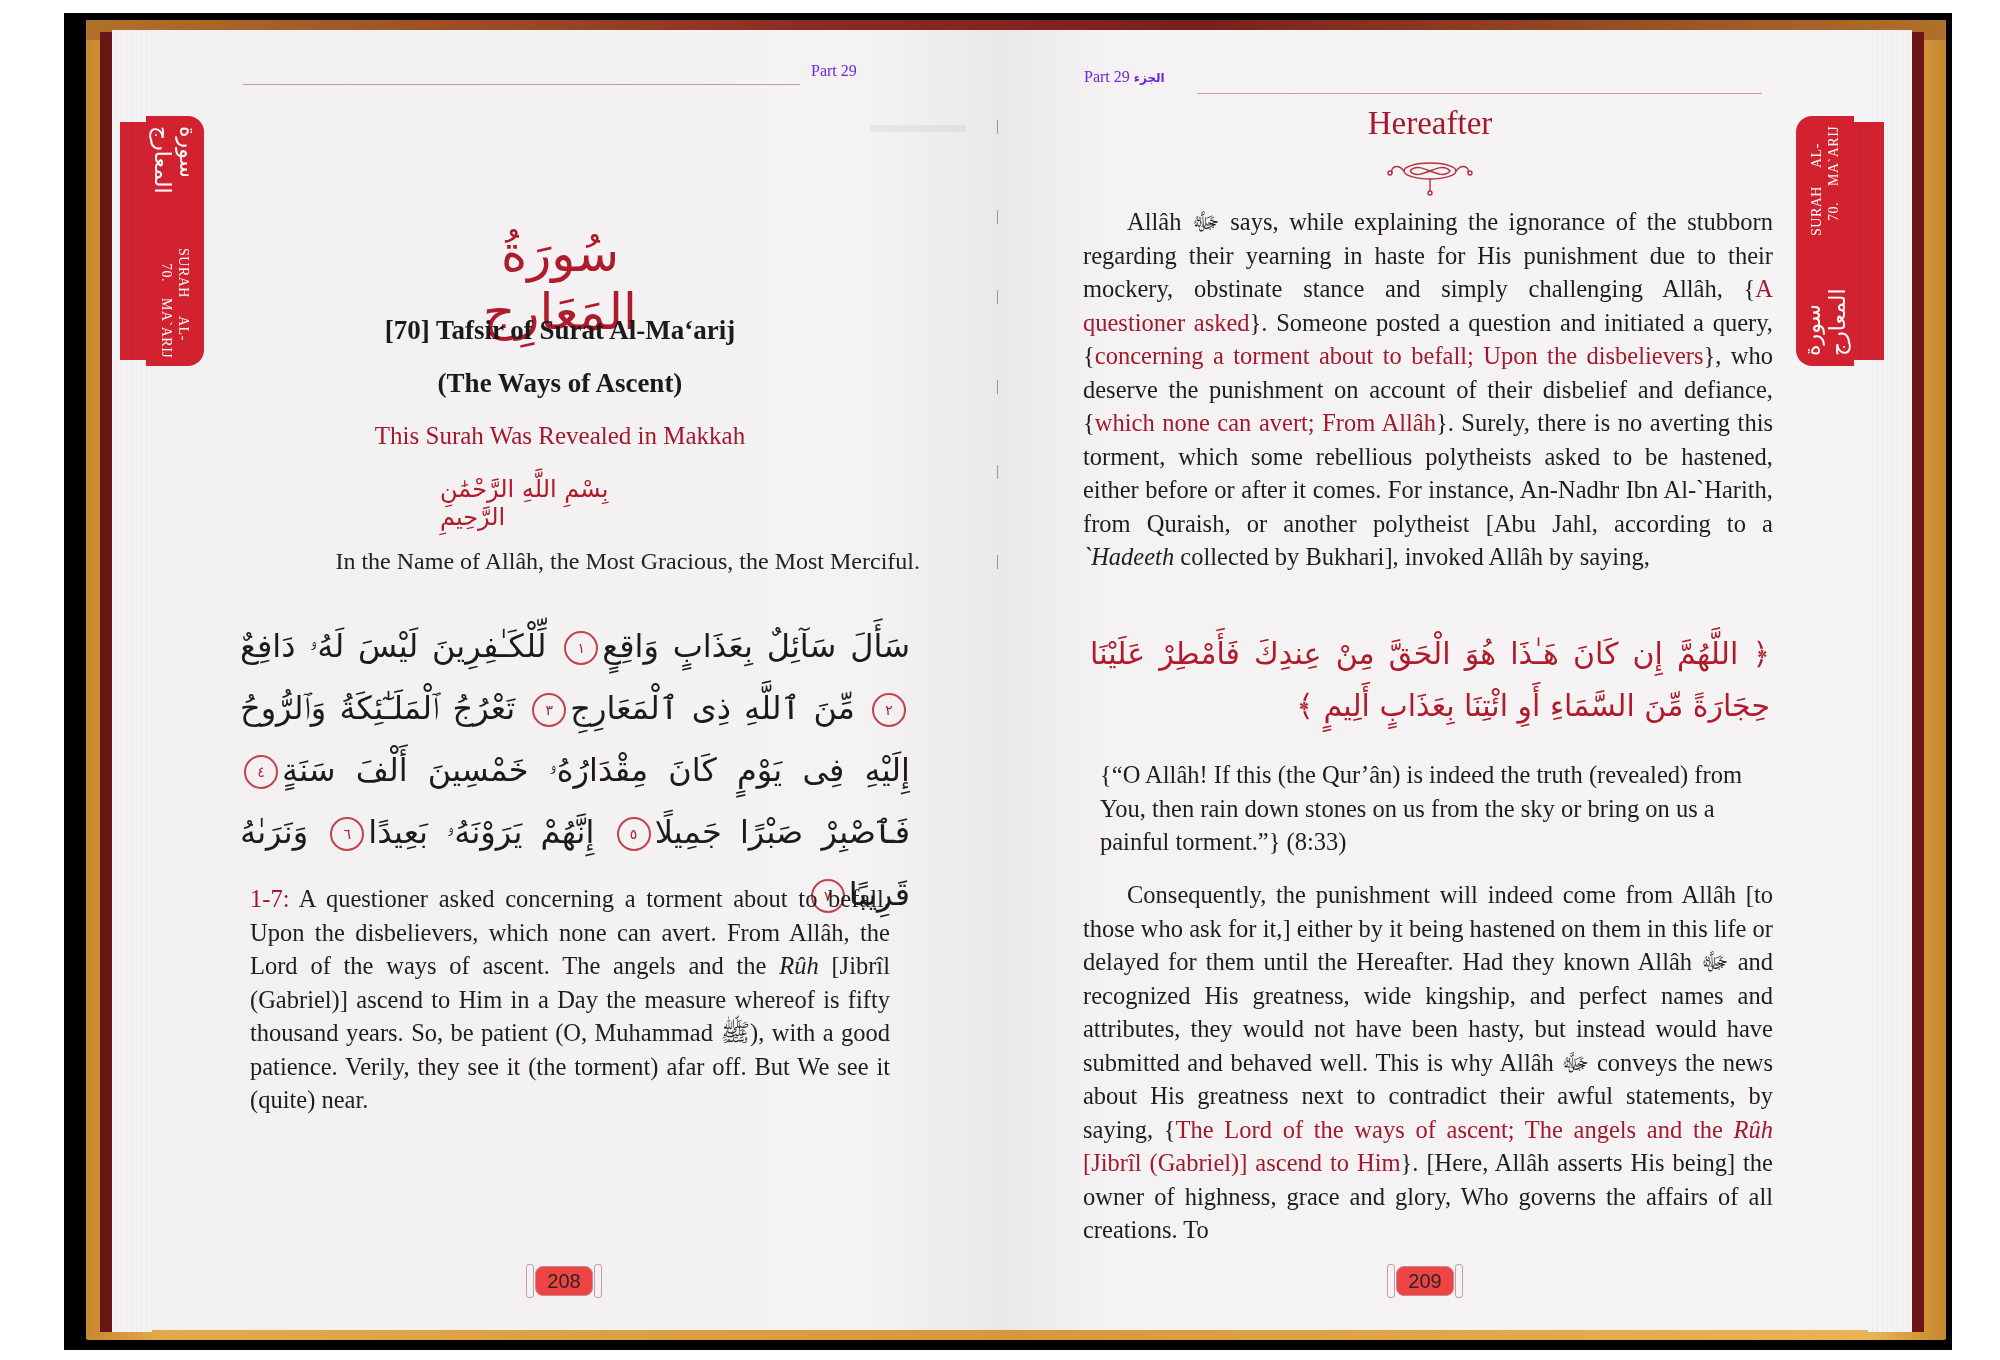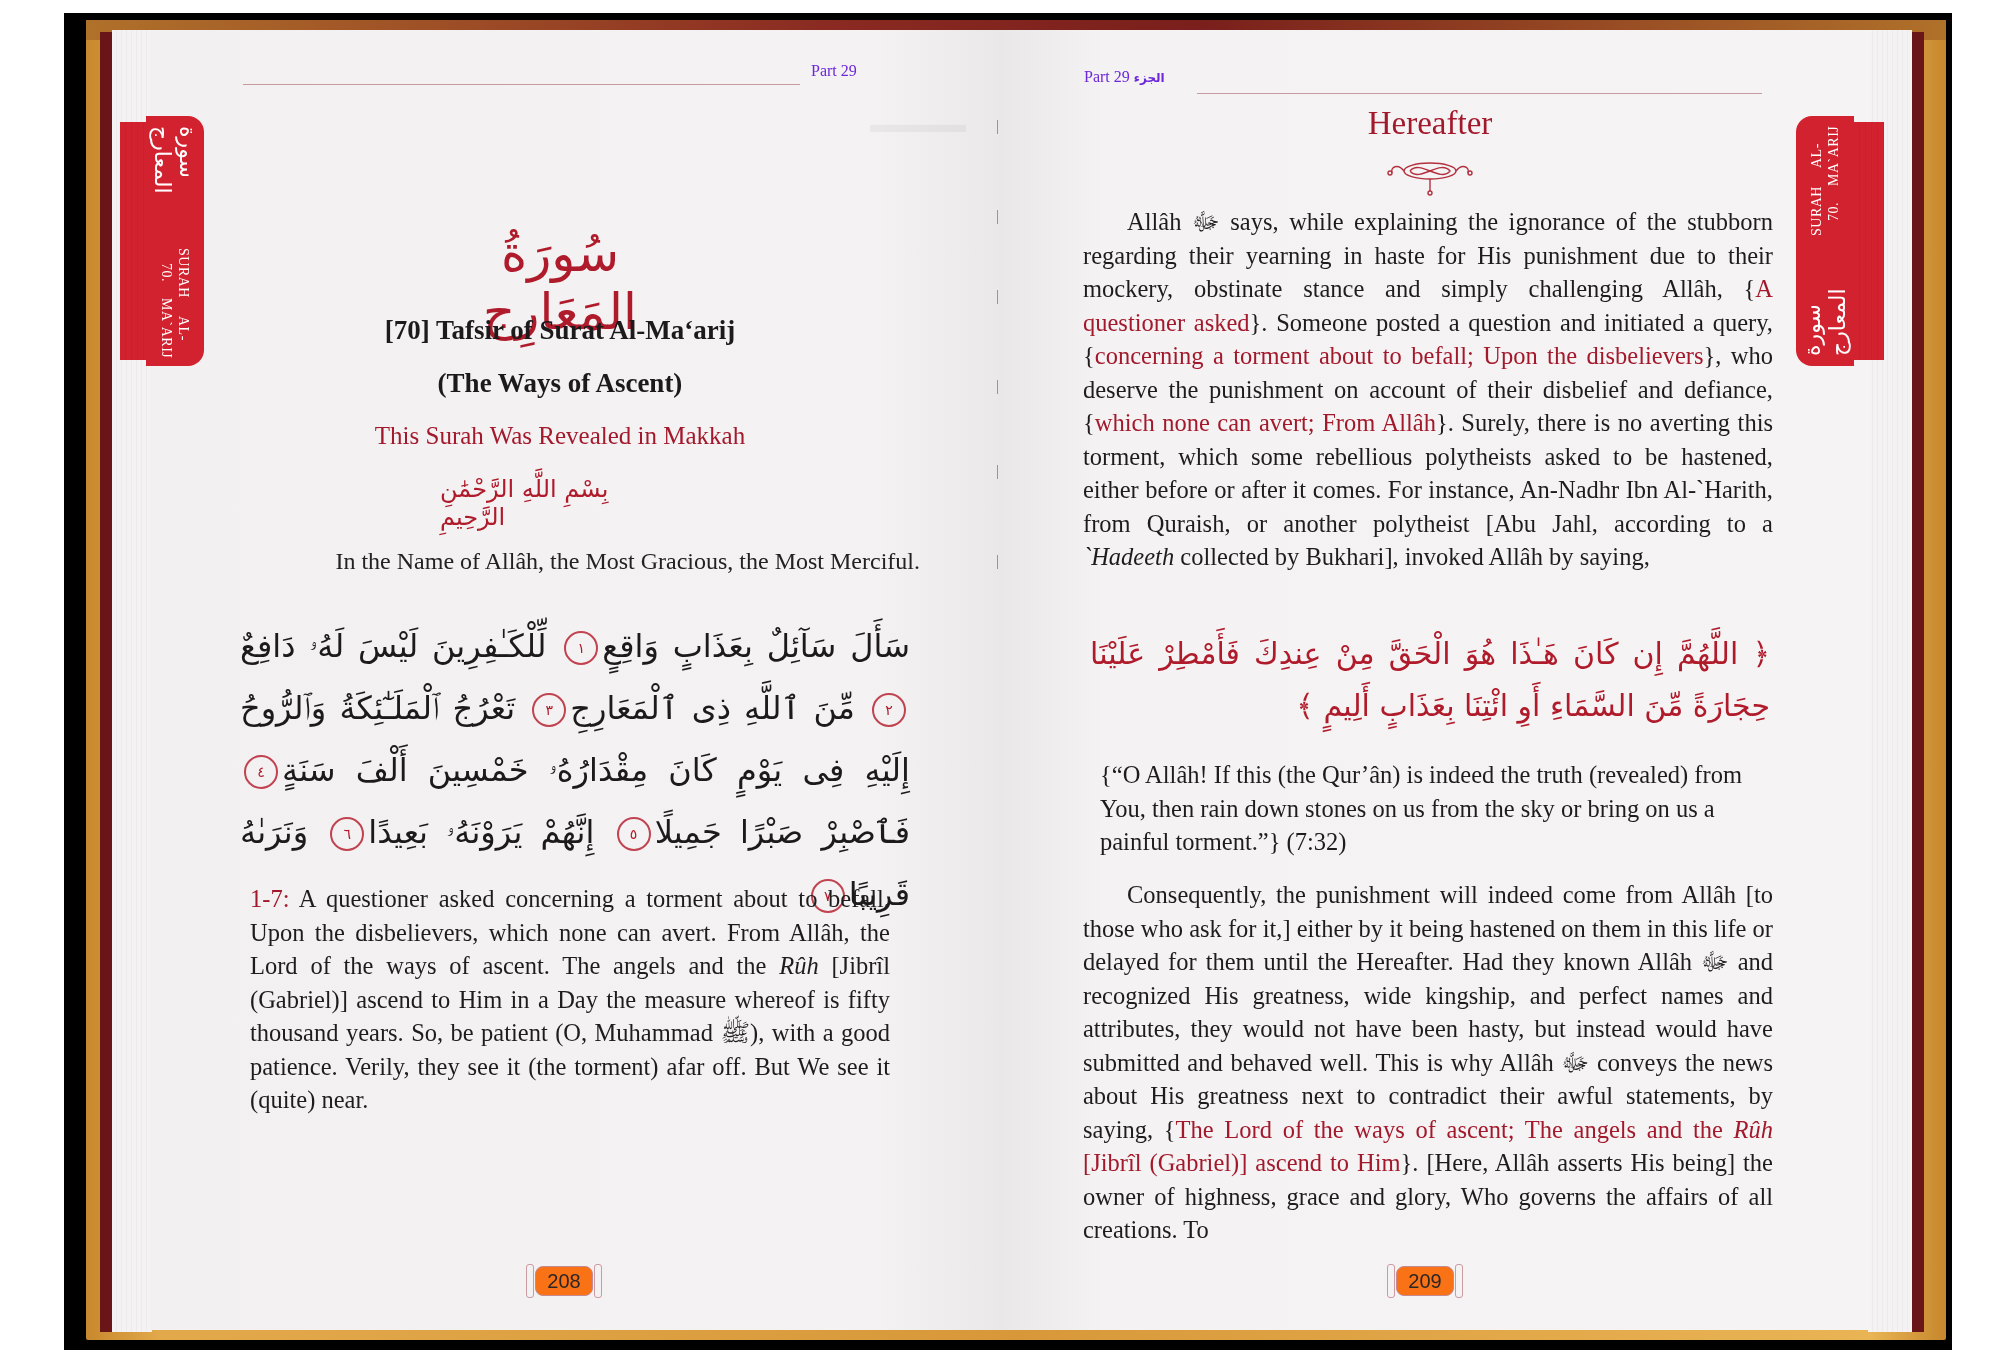--- a/index.html
+++ b/index.html
@@ -40,21 +40,21 @@
   .body-text i{font-style:italic;}
   .left-body{left:250px;top:882px;width:640px;}
   .commentary-title{position:absolute;left:1270px;top:105px;width:320px;text-align:center;color:#a3192c;font-size:33px;}
   .ornament{position:absolute;left:1380px;top:153px;width:100px;height:44px;}
   .right-body{left:1083px;top:205px;width:690px;}
   .right-body p{margin:0;}
   .indent{text-indent:44px;}
   .quote-ar{position:absolute;left:1090px;top:628px;width:680px;direction:rtl;text-align:justify;font-family:"DejaVu Sans",sans-serif;font-size:30px;line-height:52px;color:#b01b2b;}
   .quote-en{position:absolute;left:1100px;top:758px;width:660px;font-size:24.5px;line-height:33.5px;color:#1f1c1d;}
   .right-body2{left:1083px;top:878px;width:690px;}
-  .page-num{position:absolute;width:56px;height:28px;border:1.5px solid #c48a92;border-radius:8px;text-align:center;font-family:"Liberation Sans",sans-serif;font-size:20px;line-height:28px;color:#2a2627;background:#f97316;}
+  .page-num{position:absolute;width:56px;height:28px;border:1.5px solid #c48a92;border-radius:8px;text-align:center;font-family:"Liberation Sans",sans-serif;font-size:20px;line-height:28px;color:#2a2627;background:#ef4444;}
   .page-num:before,.page-num:after{content:"";position:absolute;top:-3px;width:6px;height:32px;border:1px solid #cc9aa1;border-radius:3px;}
   .page-num:before{left:-10px;}
   .page-num:after{right:-10px;}
   .ghost{position:absolute;color:rgba(0,0,0,0.045);font-size:24px;line-height:33px;}
 </style>
 </head>
 <body>
 
 <div class="frame"></div>
 <div class="cover"></div>
@@ -137,19 +137,19 @@
     <circle cx="10" cy="20" r="2"></circle>
     <circle cx="90" cy="20" r="2"></circle>
   </g>
 </svg>
 
 <div class="body-text right-body">
     <p class="indent"><span>Allâh ﷻ says, while explaining the ignorance of the stubborn regarding their yearning in haste for His punishment due to their mockery, obstinate stance and simply challenging Allâh, {</span><span class="red">A questioner asked</span><span>}.  Someone posted a question and initiated a query, {</span><span class="red">concerning a torment about to befall; Upon the disbelievers</span><span>}, who deserve the punishment on account of their disbelief and defiance, {</span><span class="red">which none can avert; From Allâh</span><span>}. Surely, there is no averting this torment, which some rebellious polytheists asked to be hastened, either before or after it comes. For instance, An-Nadhr Ibn Al-`Harith, from Quraish, or another polytheist [Abu Jahl, according to a </span><i>`Hadeeth</i><span> collected by Bukhari], invoked Allâh by saying,</span></p>
   </div>
 
 <div class="quote-ar">﴿ اللَّهُمَّ إِن كَانَ هَـٰذَا هُوَ الْحَقَّ مِنْ عِندِكَ فَأَمْطِرْ عَلَيْنَا حِجَارَةً مِّنَ السَّمَاءِ أَوِ ائْتِنَا بِعَذَابٍ أَلِيمٍ ﴾</div>
-<div class="quote-en">{“O Allâh! If this (the Qur’ân) is indeed the truth (revealed) from You, then rain down stones on us from the sky or bring on us a painful torment.”} (7:32)</div>
+<div class="quote-en">{“O Allâh! If this (the Qur’ân) is indeed the truth (revealed) from You, then rain down stones on us from the sky or bring on us a painful torment.”} (8:33)</div>
 
 <div class="body-text right-body2">
     <p class="indent" style="margin:0;"><span>Consequently, the punishment will indeed come from Allâh [to those who ask for it,] either by it being hastened on them in this life or delayed for them until the Hereafter.  Had they known Allâh ﷻ and recognized His greatness, wide kingship, and perfect names and attributes, they would not have been hasty, but instead would have submitted and behaved well. This is why Allâh ﷻ conveys the news about His greatness next to contradict their awful statements, by saying, {</span><span class="red">The Lord of the ways of ascent; The angels and the </span><i class="red">Rûh</i><span class="red"> [Jibrîl (Gabriel)] ascend to Him</span><span>}.  [Here, Allâh asserts His being] the owner of highness, grace and glory, Who governs the affairs of all creations.  To</span></p>
   </div>
 
 <div class="page-num" style="left:1396px;top:1266px;">209</div>
 
 </body></html>

